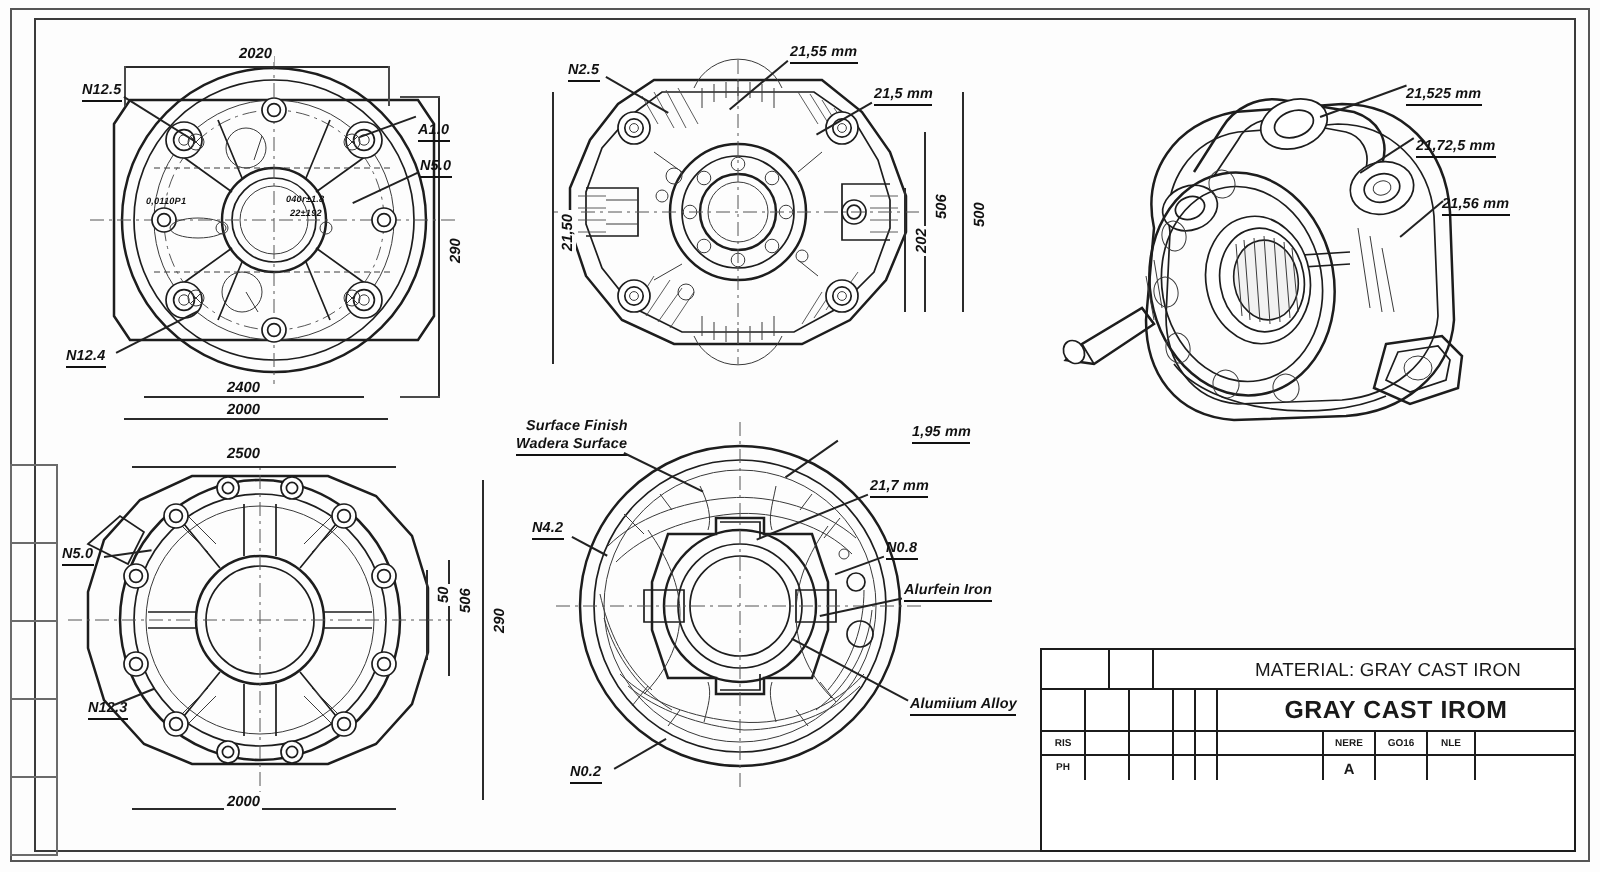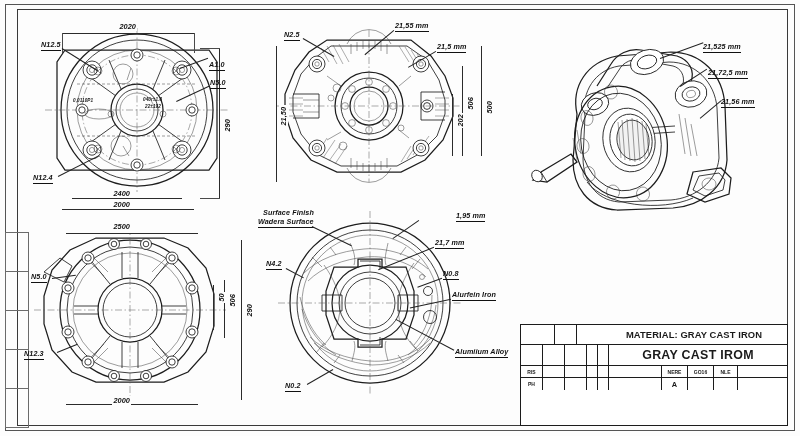--- a/index.html
+++ b/index.html
@@ -58,21 +58,21 @@
   .tb-c{border-right:1px solid #1c1c1c;box-sizing:border-box;
         display:flex;align-items:center;justify-content:center;overflow:hidden;}
   .tb-c:last-child{border-right:none;}
   .r1{height:25px;}
   .r2{height:20px;}
   .r3{height:21px;}
   .r4{height:12px;}
   .r5{height:12px;}
   .r6{height:12px;}
   .t-main{font-size:15px;font-weight:700;letter-spacing:.4px;}
-  .t-sub{font-size:9.4px;font-weight:700;letter-spacing:.1px;margin-left:24px;}
+  .t-sub{font-size:9.4px;font-weight:400;letter-spacing:.1px;margin-left:24px;}
   .t-mat{font-size:12.4px;font-weight:700;letter-spacing:.3px;}
   .t-tiny{font-size:5px;font-weight:700;letter-spacing:0;}
   .t-rev{font-size:7.2px;font-weight:700;}
   .t-a{font-size:7.4px;font-weight:700;}
   .tb-left{width:34px;}
   .tb-spacer{width:22px;}
 </style>
 </head>
 <body>
 
@@ -406,21 +406,21 @@
   <div class="dl v" style="left:224px;top:280px;height:58px;"></div>
 
   <div class="dim" style="left:112px;top:222px;">2500</div>
   <div class="dim" style="left:112px;top:396px;">2000</div>
   <div class="dim vert" style="left:245px;top:318px;">290</div>
   <div class="dim vert" style="left:217px;top:303px;">50</div>
   <div class="dim vert" style="left:228px;top:308px;">506</div>
 
   <div class="lbl ul" style="left:31px;top:272px;">N5.0</div>
   <div class="leader" style="left:52px;top:278px;width:24px;transform:rotate(-8deg);"></div>
-  <div class="lbl ul" style="left:24px;top:349px;">N12.3</div>
+  <div class="lbl ul" style="left:44px;top:349px;">N12.3</div>
   <div class="leader" style="left:57px;top:352px;width:22px;transform:rotate(-22deg);"></div>
 
   <div class="view" style="left:278px;top:216px;">
     <svg width="185" height="175" viewBox="0 0 185 175">
       <g transform="translate(92,87)">
         <circle class="ln2" cx="0" cy="0" r="80"></circle>
         <circle class="ln" cx="0" cy="0" r="73"></circle>
         <circle class="thin" cx="0" cy="0" r="68"></circle>
 
         <circle class="ln2" cx="0" cy="0" r="38"></circle>

